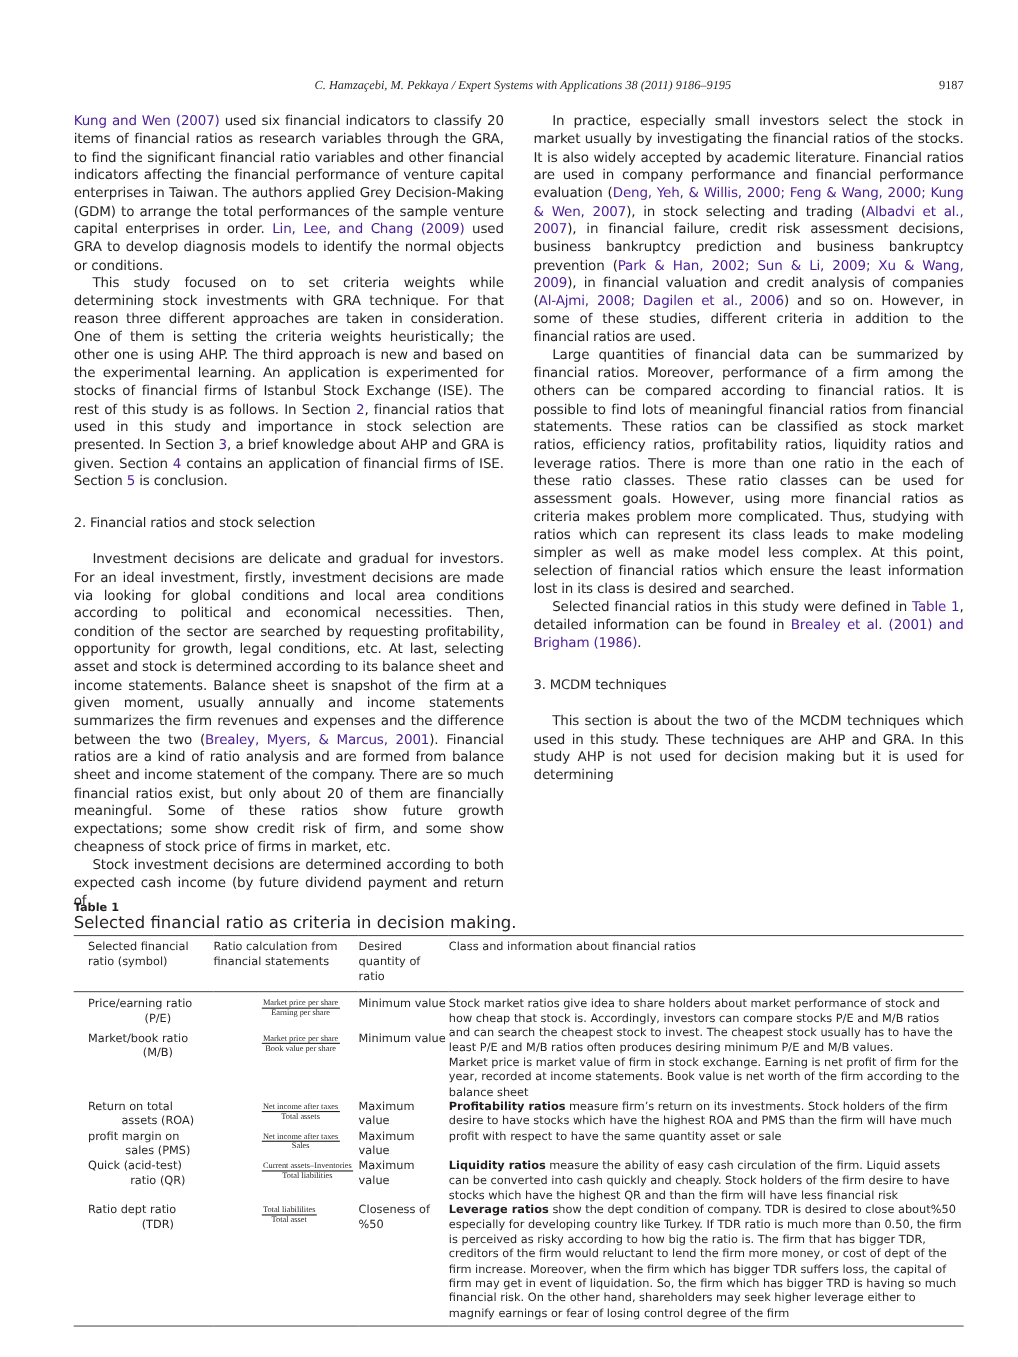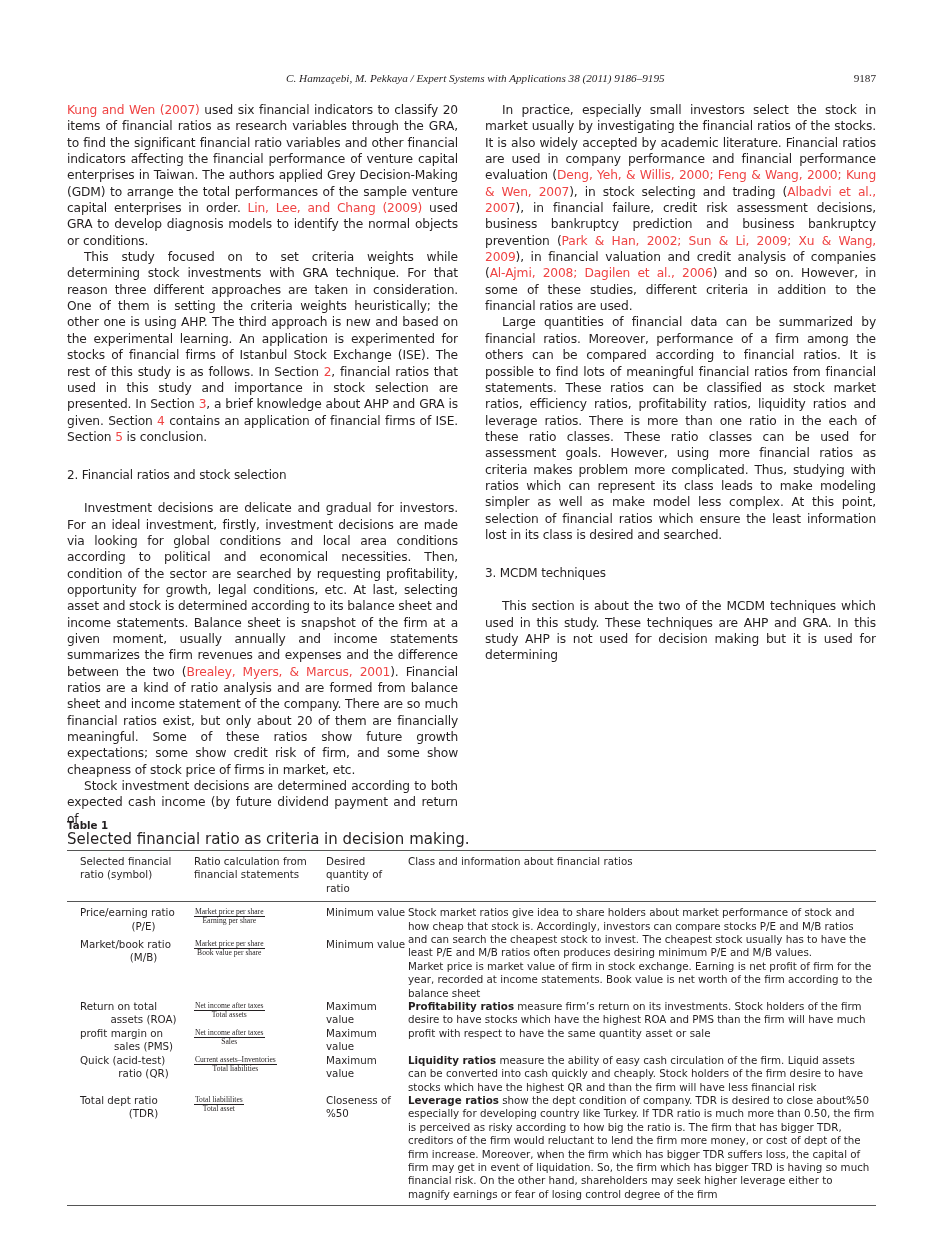--- a/index.html
+++ b/index.html
@@ -8,21 +8,21 @@
   .running-head { position: absolute; top: 72px; left: 66px; width: 810px; height: 16px;
                   font-family: "Liberation Serif", serif; font-style: italic; font-size: 11.2px; color: #231f20; }
   .running-head .title { position: absolute; left: 220px; top: 0; }
   .running-head .pageno { position: absolute; right: 0; top: 0; font-style: normal; }
   .col { position: absolute; top: 102px; width: 391px; font-size: 12.25px; line-height: 16.35px;
          text-align: justify; hyphens: manual; letter-spacing: -0.15px; }
   .col.left { left: 67px; }
   .col.right { left: 485px; }
   .col p { margin: 0; text-indent: 0; }
   .col p.ind { text-indent: 17px; }
-  .col a, .link { color: #ef4444; text-decoration: none; }
+  .col a, .link { color: #4c1d95; text-decoration: none; }
   .col h2 { font-size: 12px; font-weight: normal; margin: 0; line-height: 16px; }
   .gap-before-h { height: 22px; }
   .gap-after-h { height: 17px; }
   .gap-before-h2 { height: 22px; }
 
   .table-wrap { position: absolute; left: 67px; top: 818px; width: 809px; }
   .table-label { font-size: 10.3px; font-weight: bold; line-height: 14px; }
   .table-caption { font-size: 15px; line-height: 14px; margin-bottom: 4px; }
   table.fin { width: 809px; border-collapse: collapse; font-size: 10.3px; line-height: 13.4px; }
   table.fin thead tr th { font-weight: normal; text-align: left; vertical-align: top;
@@ -30,21 +30,21 @@
   table.fin tbody td { vertical-align: top; padding: 0; }
   table.fin tbody tr:first-child td { padding-top: 4px; }
   table.fin tbody tr:last-child td { padding-bottom: 4px; border-bottom: 1.3px solid #555; }
   .c1 { width: 114px; padding-left: 13px !important; }
   .c2 { width: 132px; }
   .c3 { width: 82px; }
   .c4 { }
   th.c1 { padding-left: 13px; }
   .hang { padding-left: 13px; text-align: center; }
   .frac { display: inline-block; text-align: center; font-family: "Liberation Serif", serif;
-          font-size: 7.6px; line-height: 8px; margin-top: 2px; }
+          font-size: 7.6px; line-height: 8px; margin-top: 2px; margin-left: 44px; }
   .frac .num { display: block; border-bottom: 0.8px solid #231f20; padding: 0 1px; }
   .frac .den { display: block; }
   .info-line { display: block; }
   .bold { font-weight: bold; }
 </style>
 </head>
 <body>
 
 <div class="running-head">
   <span class="title">C. Hamzaçebi, M. Pekkaya / Expert Systems with Applications 38 (2011) 9186–9195</span>
@@ -69,20 +69,23 @@
   </p>
 </div>
 
 <div class="col right">
   <p class="ind">
     <span>In practice, especially small investors select the stock in market usually by investigating the financial ratios of the stocks. It is also widely accepted by academic literature. Financial ratios are used in company performance and financial performance evaluation (</span><a>Deng, Yeh, &amp; Willis, 2000; Feng &amp; Wang, 2000; Kung &amp; Wen, 2007</a><span>), in stock selecting and trading (</span><a>Albadvi et al., 2007</a><span>), in finan­cial failure, credit risk assessment decisions, business bankruptcy prediction and business bankruptcy prevention (</span><a>Park &amp; Han, 2002; Sun &amp; Li, 2009; Xu &amp; Wang, 2009</a><span>), in financial valuation and credit analysis of companies (</span><a>Al-Ajmi, 2008; Dagilen et al., 2006</a><span>) and so on. However, in some of these studies, different crite­ria in addition to the financial ratios are used.</span>
   </p>
   <p class="ind">
     <span>Large quantities of financial data can be summarized by finan­cial ratios. Moreover, performance of a firm among the others can be compared according to financial ratios. It is possible to find lots of meaningful financial ratios from financial statements. These ratios can be classified as stock market ratios, efficiency ratios, profitability ratios, liquidity ratios and leverage ratios. There is more than one ratio in the each of these ratio classes. These ratio classes can be used for assessment goals. However, using more financial ratios as criteria makes problem more complicated. Thus, studying with ratios which can represent its class leads to make modeling simpler as well as make model less complex. At this point, selection of financial ratios which ensure the least informa­tion lost in its class is desired and searched.</span>
   </p>
+  <p class="ind">
+    <span>Selected financial ratios in this study were defined in </span><a>Table 1</a><span>, detailed information can be found in </span><a>Brealey et al. (2001) and Brigham (1986)</a><span>.</span>
+  </p>
   <div class="gap-before-h2"></div>
   <h2>3. MCDM techniques</h2>
   <div class="gap-after-h"></div>
   <p class="ind">
     <span>This section is about the two of the MCDM techniques which used in this study. These techniques are AHP and GRA. In this study AHP is not used for decision making but it is used for determining</span>
   </p>
 </div>
 
 <div class="table-wrap">
   <div class="table-label">Table 1</div>
@@ -173,21 +176,21 @@
           </span>
         </td>
         <td class="c3">Maximum value</td>
         <td class="c4">
           <span class="bold">Liquidity ratios</span><span> measure the ability of easy cash circulation of the firm. Liquid assets can be converted into cash quickly and cheaply. Stock holders of the firm desire to have stocks which have the highest QR and than the firm will have less financial risk</span>
         </td>
       </tr>
 
       <tr>
         <td class="c1">
-          <span class="info-line">Total dept ratio</span>
+          <span class="info-line">Ratio dept ratio</span>
           <span class="info-line hang">(TDR)</span>
         </td>
         <td class="c2">
           <span class="frac">
             <span class="num">Total liabililites</span>
             <span class="den">Total asset</span>
           </span>
         </td>
         <td class="c3">Closeness of %50</td>
         <td class="c4">

